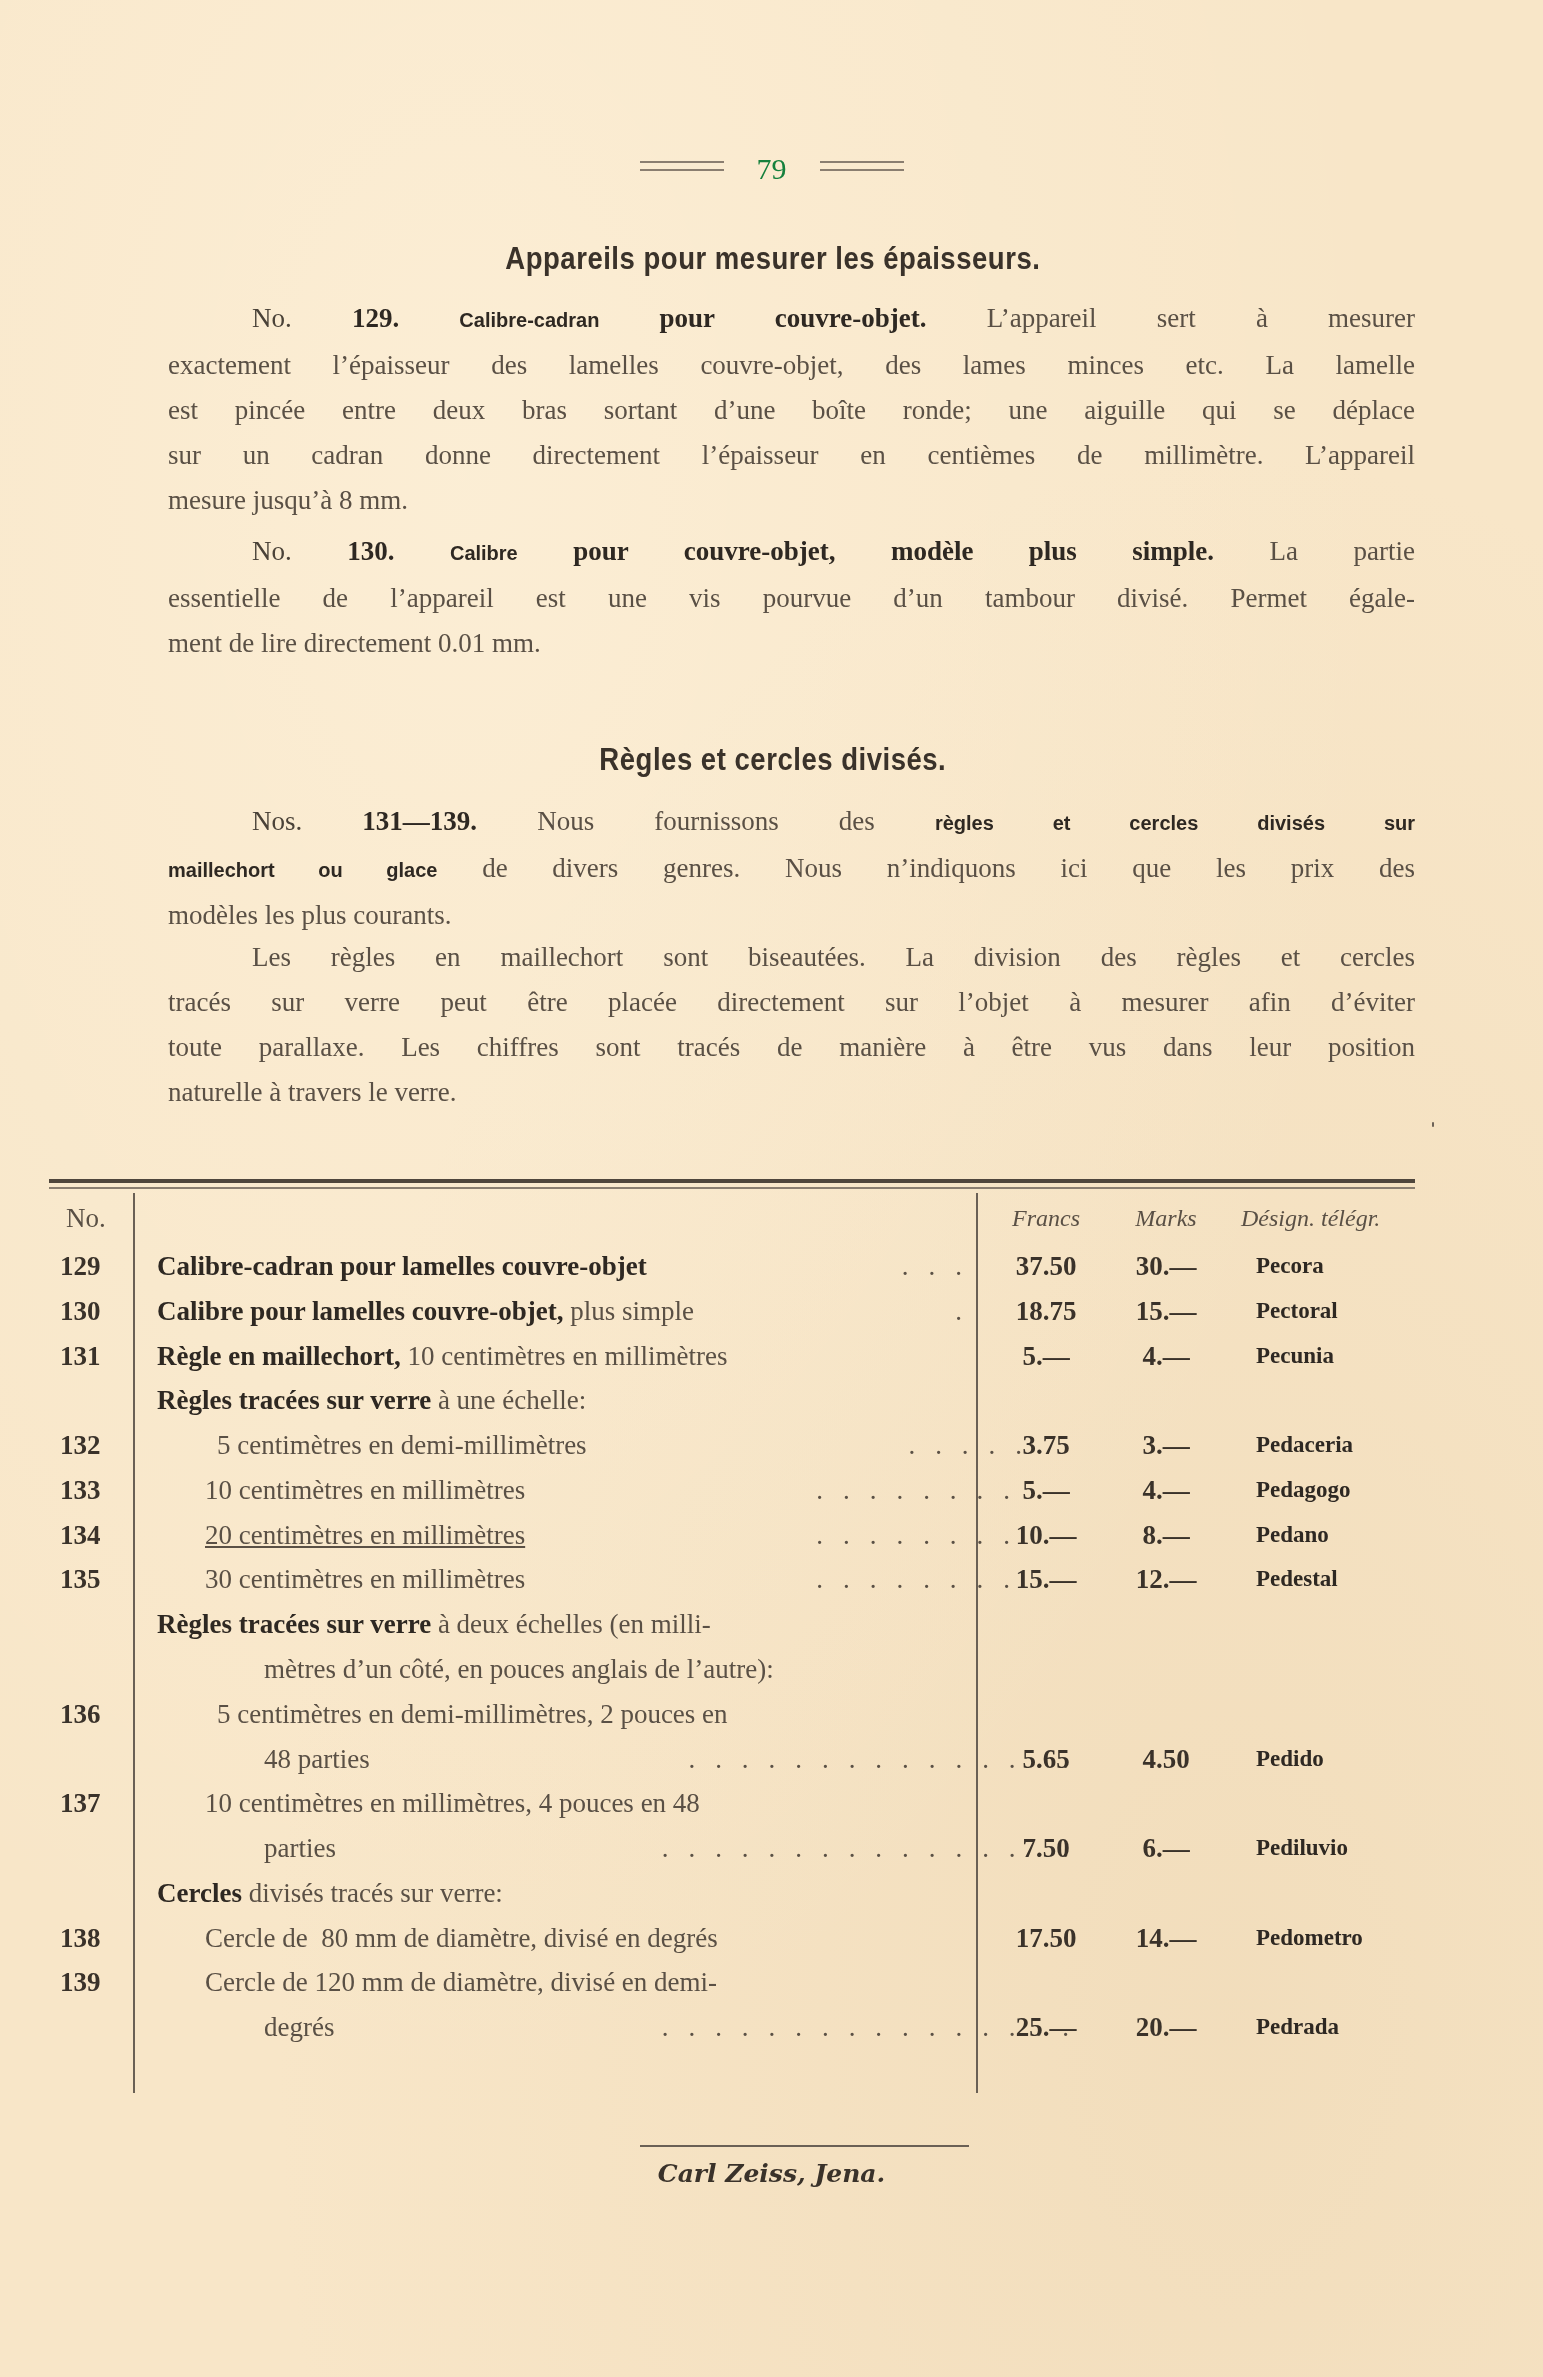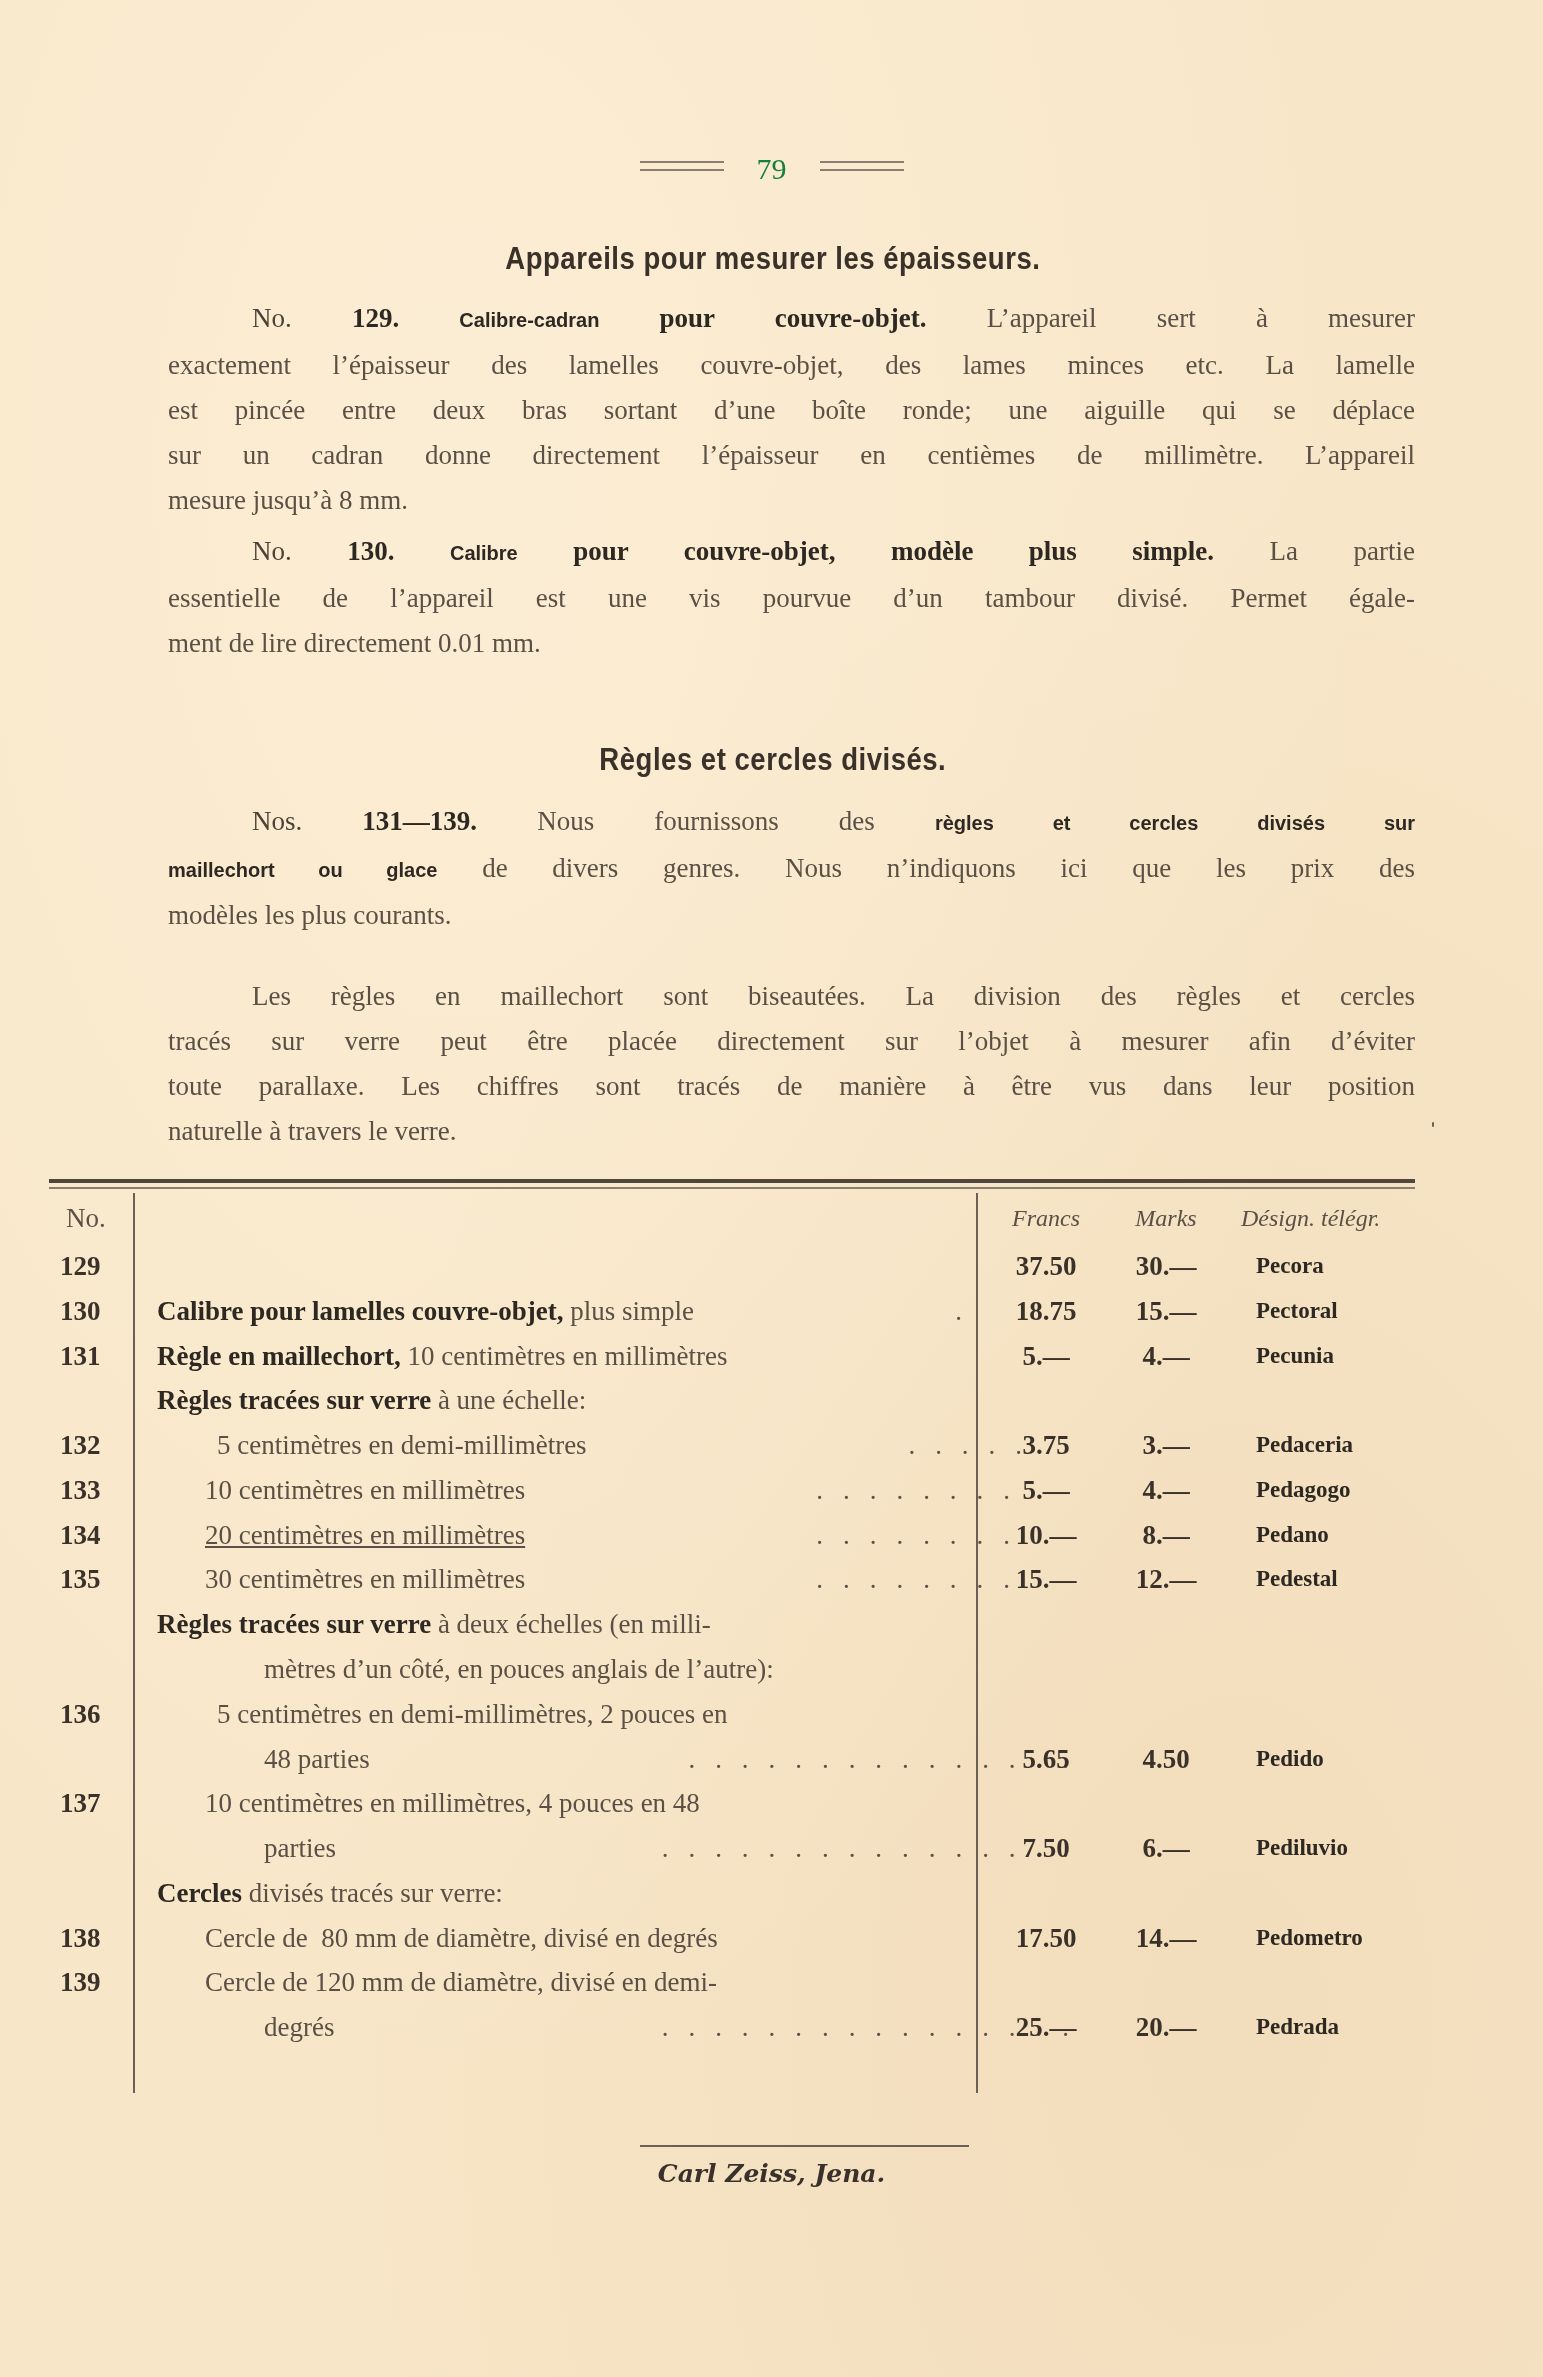--- a/index.html
+++ b/index.html
@@ -86,21 +86,21 @@
     <span>Nous fournissons des</span>
     <span class="sansb">règles et cercles divisés sur</span>
   </div>
   <div style="text-align-last:justify;">
     <span class="sansb">maillechort ou glace</span>
     <span>de divers genres. Nous n’indiquons ici que les prix des</span>
   </div>
   <div>modèles les plus courants.</div>
 </div>
 
-<div class="abs para" style="top:935px;margin-top:39px;">
+<div class="abs para" style="top:935px;">
   <div style="text-align-last:justify;"><span class="ind"></span><span>Les règles en maillechort sont biseautées. La division des règles et cercles</span></div>
   <div style="text-align-last:justify;">tracés sur verre peut être placée directement sur l’objet à mesurer afin d’éviter</div>
   <div style="text-align-last:justify;">toute parallaxe. Les chiffres sont tracés de manière à être vus dans leur position</div>
   <div>naturelle à travers le verre.</div>
 </div>
 
 <div class="abs speck" style="left:1432px;top:1122px;width:2.4px;height:5.4px;"></div>
 
 <div class="abs rule-thick"></div>
 <div class="abs rule-thin"></div>
@@ -110,20 +110,26 @@
 <div id="price-table">
   <div class="trow hdr" style="top:1196px;">
     <span class="c-no" style="left:66px;">No.</span>
     <span class="c-fr">Francs</span>
     <span class="c-mk">Marks</span>
     <span class="c-tg">Désign. télégr.</span>
   </div>
   <div id="table-body">
       <div class="trow" style="top: 1244px;">
         <span class="c-no">129</span>
+        <span class="c-desc ">
+          <span style="display: flex; width: 100%;">
+            <span style="flex: 0 0 auto;"><b class="serifb">Calibre-cadran pour lamelles couvre-objet</b><span style="white-space: pre;"></span></span>
+            <span style="flex: 1 1 auto; text-align: right; white-space: pre; overflow: hidden; word-spacing: 13.2px;"> . . .</span>
+          </span>
+        </span>
         <span class="c-fr">37.50</span>
         <span class="c-mk">30.—</span>
         <span class="c-tg">Pecora</span>
       </div>
       <div class="trow" style="top: 1289px;">
         <span class="c-no">130</span>
         <span class="c-desc ">
           <span style="display: flex; width: 100%;">
             <span style="flex: 0 0 auto;"><b class="serifb">Calibre pour lamelles couvre-objet,</b><span style="white-space: pre;"> plus simple</span></span>
             <span style="flex: 1 1 auto; text-align: right; white-space: pre; overflow: hidden; word-spacing: 13.2px;"> .</span>

